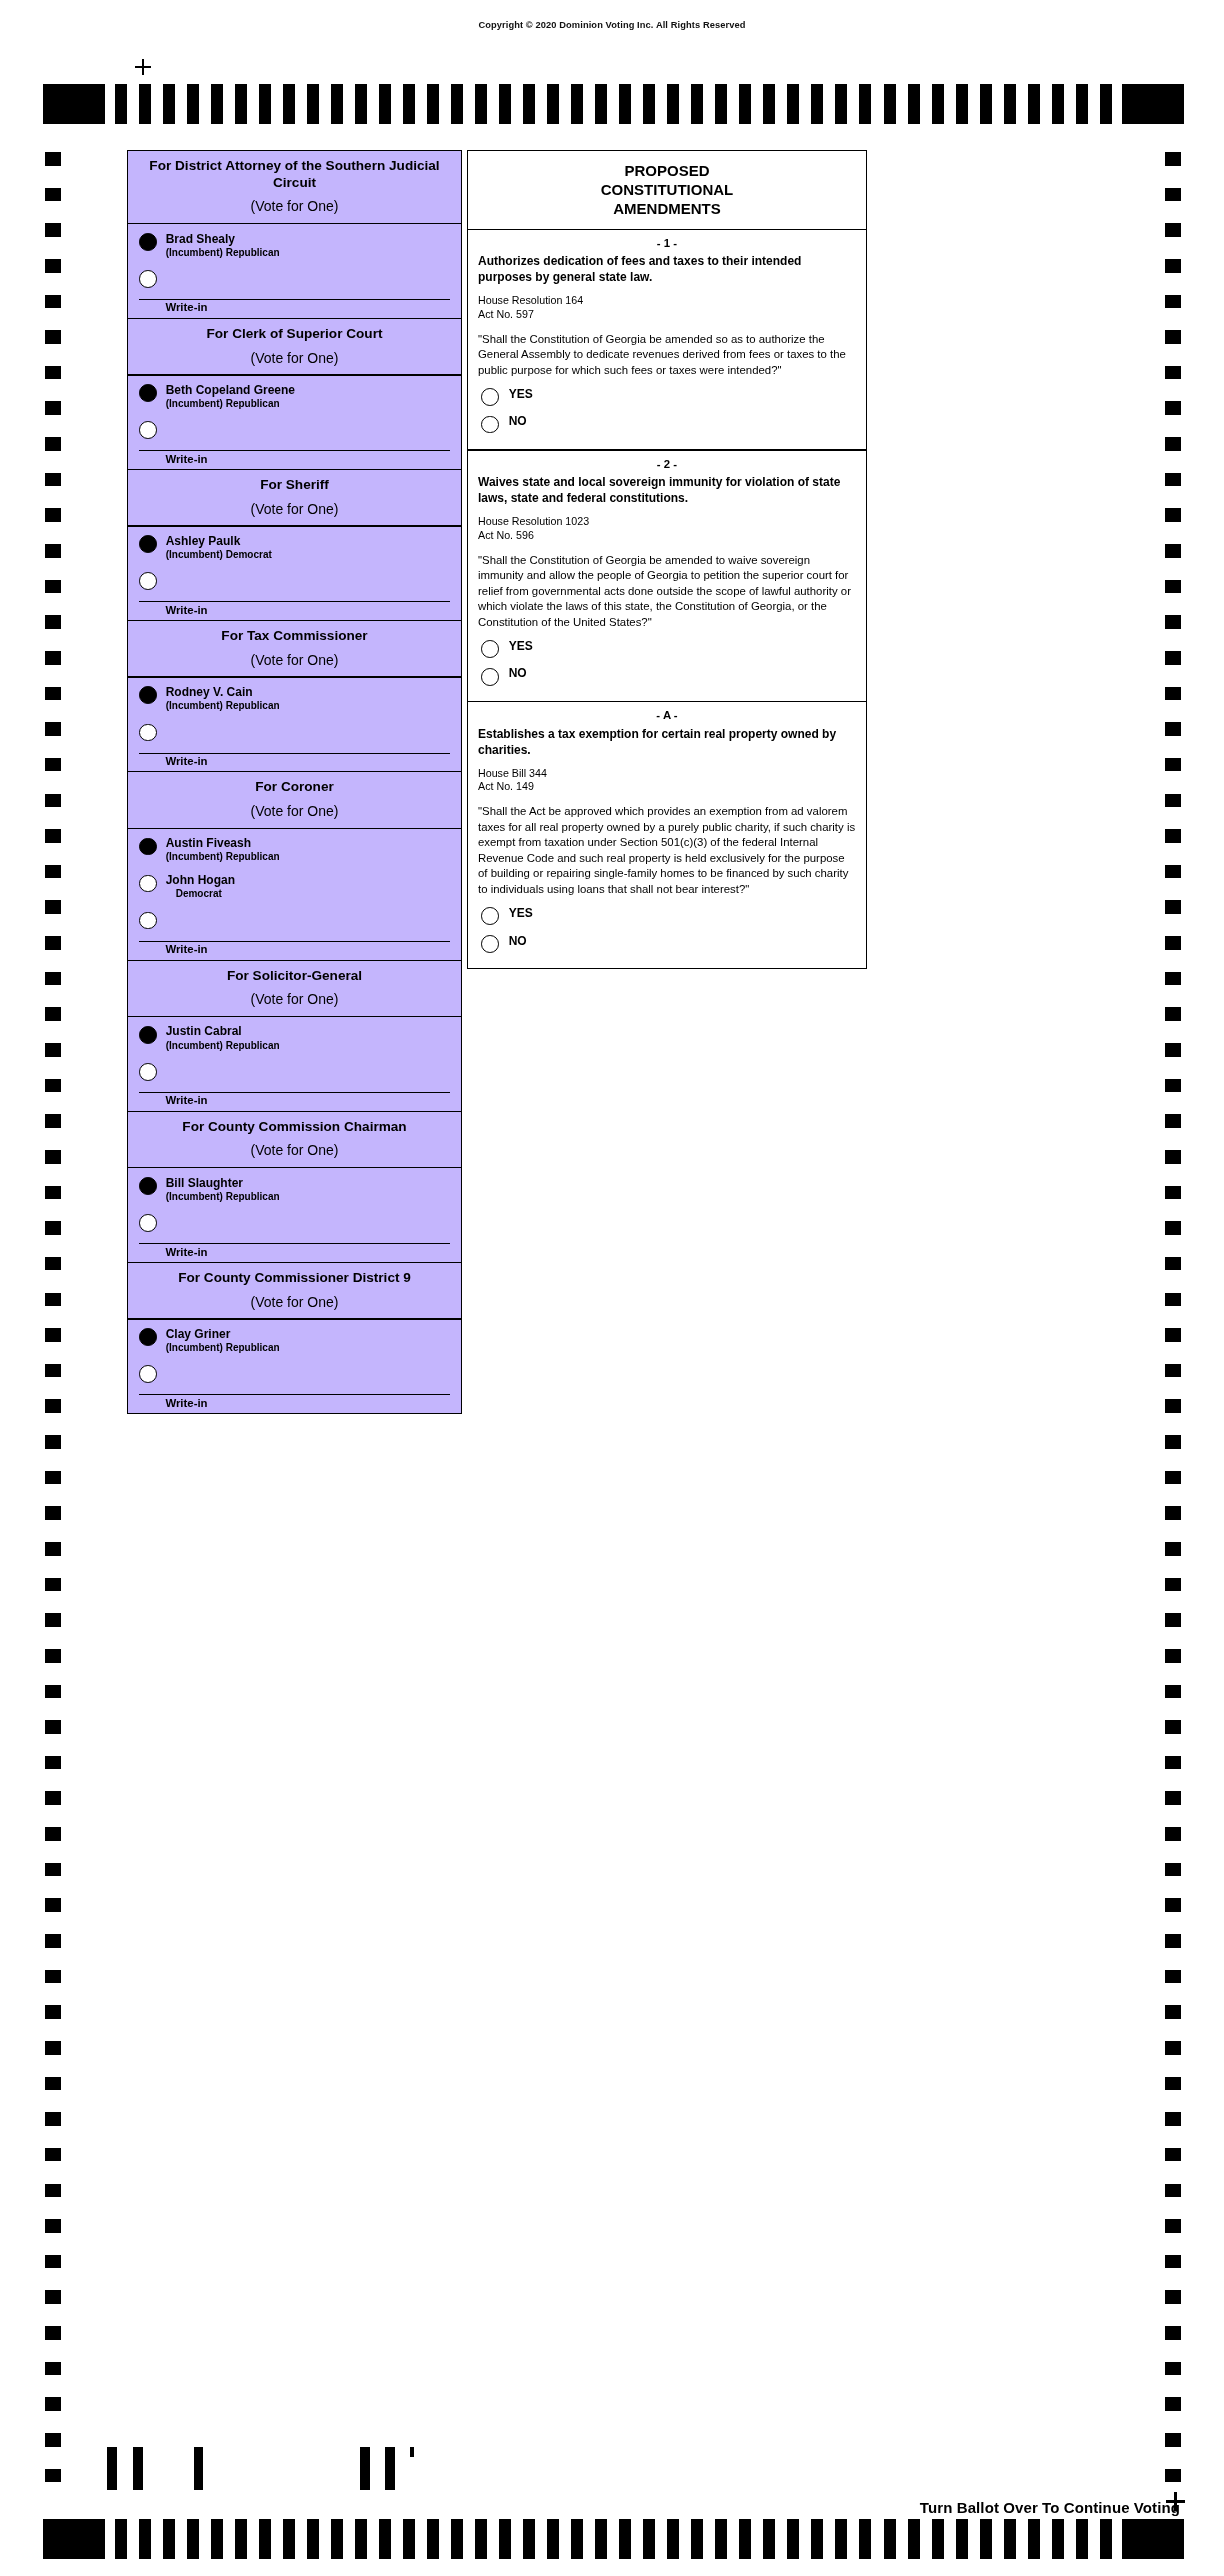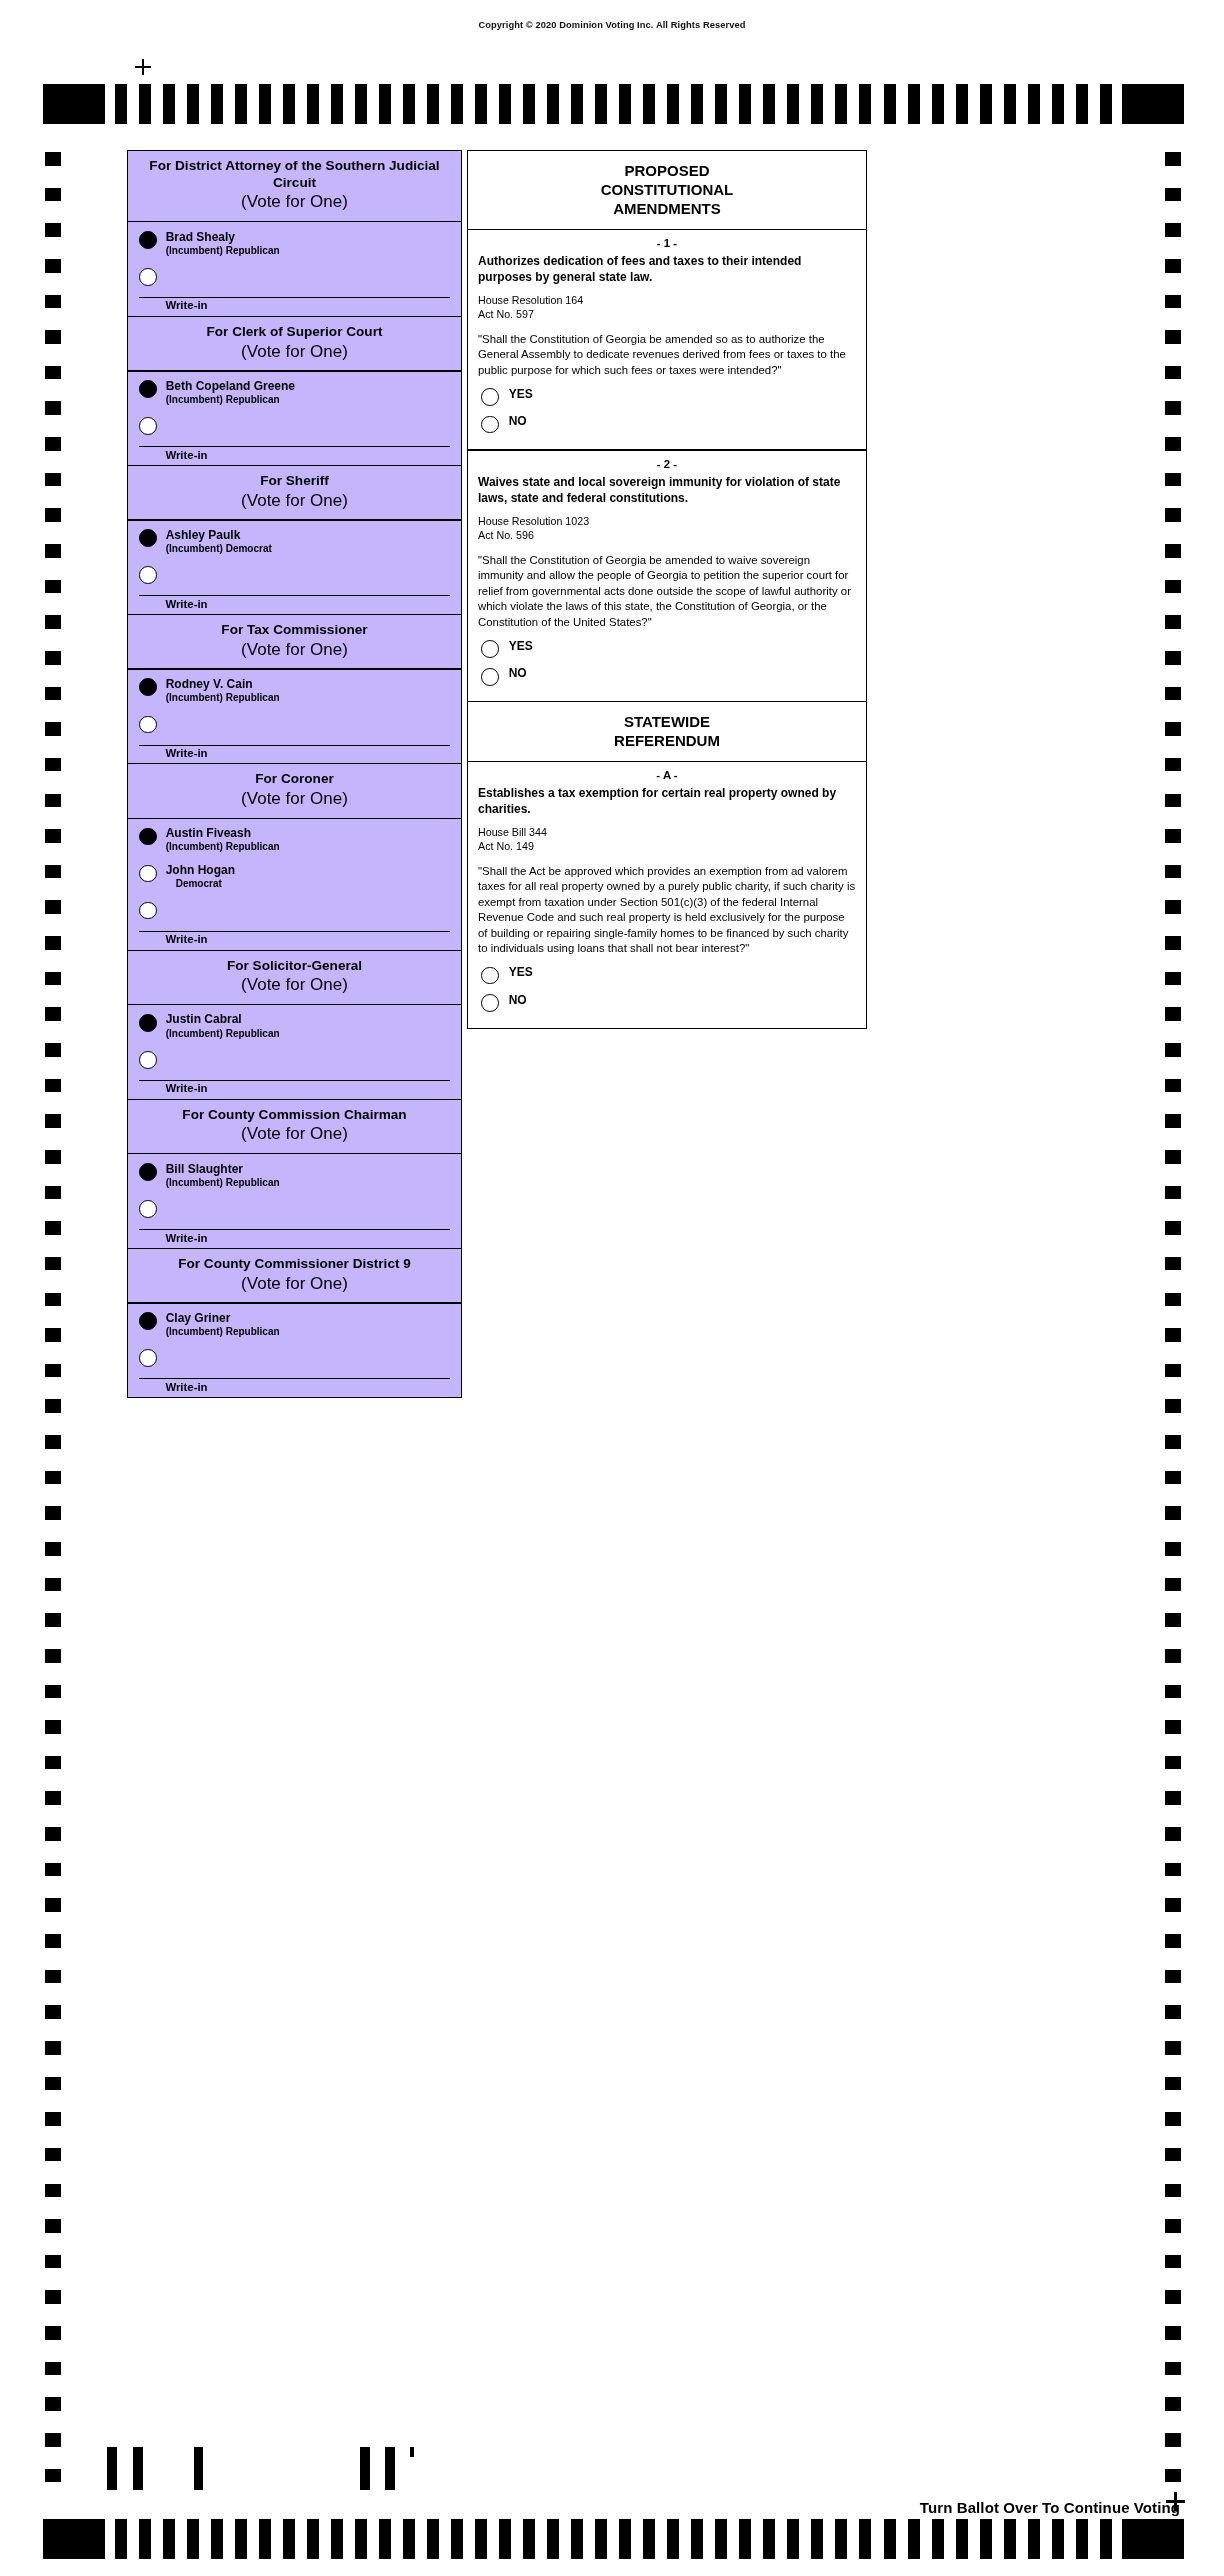--- a/index.html
+++ b/index.html
@@ -153,22 +153,22 @@
   .contest-head {
     text-align: center;
     padding: 7.2px 5.7px 4.3px 5.7px;
   }
   .contest-title {
     font-size: 13.6px;
     font-weight: bold;
     line-height: 1.22;
   }
   .contest-sub {
-    font-size: 17px;
-    margin-top: 1px;
+    font-size: 14px;
+    margin-top: 7px;
   }
   .contest-rule {
     height: 1.4px;
     background: #000;
     margin: 4.3px 0 0 0;
   }
 
   .candidates {
     padding: 7.2px 0 0 0;
   }
@@ -753,21 +753,20 @@
           </div>
           <div class="cand">
             <div class="oval"></div>
             <div class="cand-text">
               <div class="cand-name">NO</div>
             </div>
           </div>
         </div>
       </div>
       <div class="amend-box bottom-close">
-        <div class="amend-header">STATEWIDE<br>REFERENDUM</div>
         <div class="amend-num">- A -</div>
         <div class="amend-body">
           <div class="amend-summary">Establishes a tax exemption for certain real property owned by charities.</div>
           <div class="amend-ref">House Bill 344<br>Act No. 149</div>
           <div class="amend-q">"Shall the Act be approved which provides an exemption from ad valorem taxes for all real property owned by a purely public charity, if such charity is exempt from taxation under Section 501(c)(3) of the federal Internal Revenue Code and such real property is held exclusively for the purpose of building or repairing single-family homes to be financed by such charity to individuals using loans that shall not bear interest?"</div>
         </div>
         <div class="yesno">
           <div class="cand">
             <div class="oval"></div>
             <div class="cand-text">

